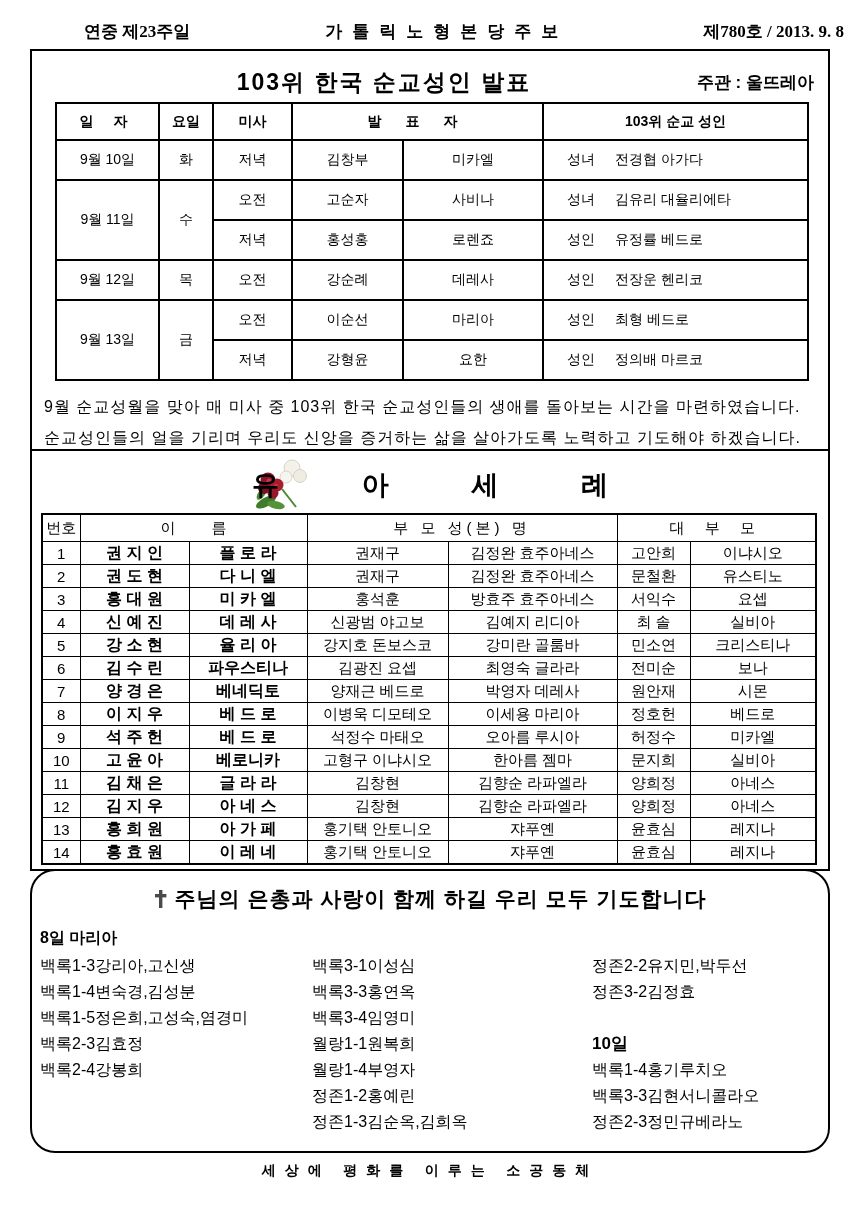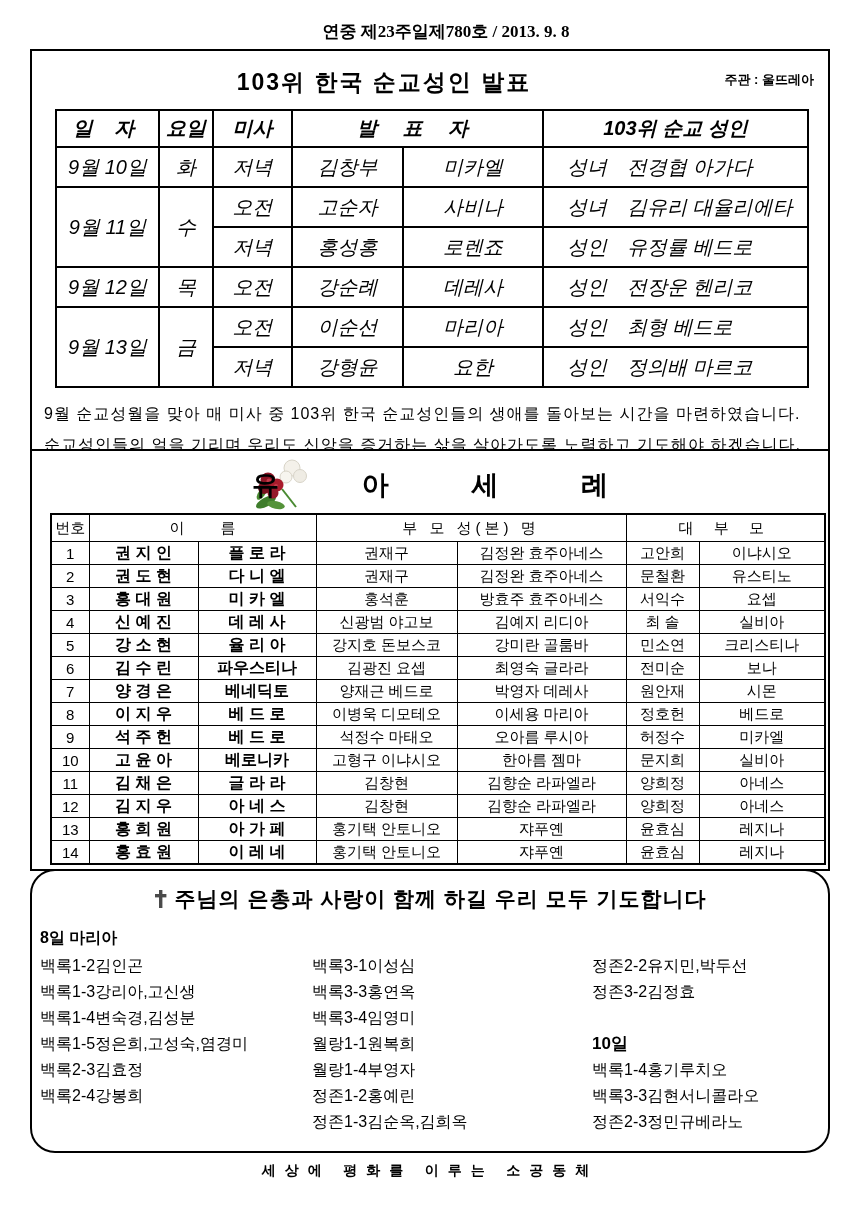--- a/index.html
+++ b/index.html
@@ -3,22 +3,22 @@
 <meta charset="utf-8">
 <style>
   html,body { margin:0; padding:0; background:#ffffff; }
   body {
     width:860px; height:1214px;
     font-family:"Liberation Sans", sans-serif;
     color:#000; position:relative;
   }
   
   .top-header {
-    display:flex; justify-content:center; align-items:baseline;
-    padding:20px 16px 6px 48px;
+    display:flex; justify-content:space-between; align-items:baseline;
+    padding:20px 16px 6px 84px;
     font-family:"Liberation Serif", serif;
     font-weight:bold; font-size:17px; white-space:nowrap;
   }
   .top-header .center { letter-spacing:10px; }
   
   .box {
     width:796px; margin-left:30px;
     border:2px solid #000; background:#fff;
     box-sizing:content-box; position:relative;
   }
@@ -27,26 +27,26 @@
   .box2 { height:418px; }
   .box3 { height:280px;border-radius:25px; }
   
   .m-titlebar { position:relative; height:34px; margin-top:16px; }
   .m-title {
     position:absolute; left:0; right:92px; text-align:center;
     font-size:23px; font-weight:bold; letter-spacing:2px;
   }
   .m-organizer {
     position:absolute; right:14px; top:4px;
-    font-size:13px; font-weight:bold;
+    font-size:17px; font-weight:bold;
   }
   table { border-collapse:collapse; table-layout:fixed; }
   .t1 {
-    margin:8px 0 0 23px; width:752px;
-    font-size:20px; text-align:center;font-style:italic;
+    margin:1px 0 0 23px; width:752px;
+    font-size:14px; text-align:center;
   }
   .t1 th, .t1 td { border:2px solid #000; padding:0; height:38px; overflow:hidden; }
   .t1 tr.hdr th { height:35px; font-weight:bold; }
   .t1 .ls8  { letter-spacing:8px; }
   .t1 .ls10 { letter-spacing:10px; }
   .t1 td.saint { text-align:left; padding-left:23px; }
   .t1 td.saint .stitle { margin-right:20px; }
   .m-note { margin:10px 10px 0 12px; font-size:16px; line-height:31px; letter-spacing:1px; }
   
   .b-titlebar { position:relative; height:62px;border-radius:25px; }
@@ -54,21 +54,21 @@
     position:absolute; left:0; right:0; top:16px; text-align:center;
     font-size:27px; font-weight:bold; letter-spacing:38px; text-indent:38px;
     font-family:"Liberation Serif", serif;
   }
   .b-flower { position:absolute; left:220px; top:4px; }
   .t2 {
     margin:0 0 0 18px; width:774px;
     font-size:15px; text-align:center;
   }
   .t2 th, .t2 td { border:1px solid #000; padding:0 2px; height:22px; overflow:hidden; white-space:nowrap; }
-  .t2 { border:2px solid #000; }
+  .t2 { border:2px solid #000;margin-left:9px; }
   .t2 tr.hdr th { height:26px; font-weight:normal; }
   .t2 .h-name { letter-spacing:16px; text-indent:16px; }
   .t2 .h-par  { letter-spacing:4px;text-align:center; }
   .t2 .h-god  { letter-spacing:8px; }
   .t2 td.nm { font-weight:bold; font-size:16px; }
   
   .p-heading {
     margin-top:14px; text-align:center;
     font-size:21px; font-weight:bold; letter-spacing:1px;
   }
@@ -84,20 +84,21 @@
     margin-top:9px; text-align:center;
     font-family:"Liberation Serif", serif;
     font-size:14px; font-weight:bold; letter-spacing:9px;
   }
 </style>
 </head>
 <body>
 
 <div class="top-header">
   <span>연중 제23주일</span>
+  <span class="center">가톨릭노형본당주보</span>
   <span>제780호 / 2013. 9. 8</span>
 </div>
 
 <div class="box box1">
   <div class="m-titlebar">
     <div class="m-title">103위 한국 순교성인 발표</div>
     <div class="m-organizer">주관 : 울뜨레아</div>
   </div>
 
   <table class="t1">
@@ -342,21 +343,20 @@
 <div class="box box3">
   <div class="p-heading">
     <span class="cross"><svg width="13" height="20" viewBox="0 0 13 20">
           <rect x="5" y="1" width="3.4" height="18" fill="#4a4a4a"></rect>
           <rect x="1" y="5" width="11.4" height="3.4" fill="#4a4a4a"></rect>
         </svg></span><span>주님의 은총과 사랑이 함께 하길 우리 모두 기도합니다</span>
   </div>
   <div class="p-sub">8일 마리아</div>
   <div class="p-cols">
     <div class="p-col c1">
-      <div>백록1-2김인곤</div>
       <div>백록1-3강리아,고신생</div>
       <div>백록1-4변숙경,김성분</div>
       <div>백록1-5정은희,고성숙,염경미</div>
       <div>백록2-3김효정</div>
       <div>백록2-4강봉희</div>
     </div>
     <div class="p-col c2">
       <div>백록3-1이성심</div>
       <div>백록3-3홍연옥</div>
       <div>백록3-4임영미</div>

